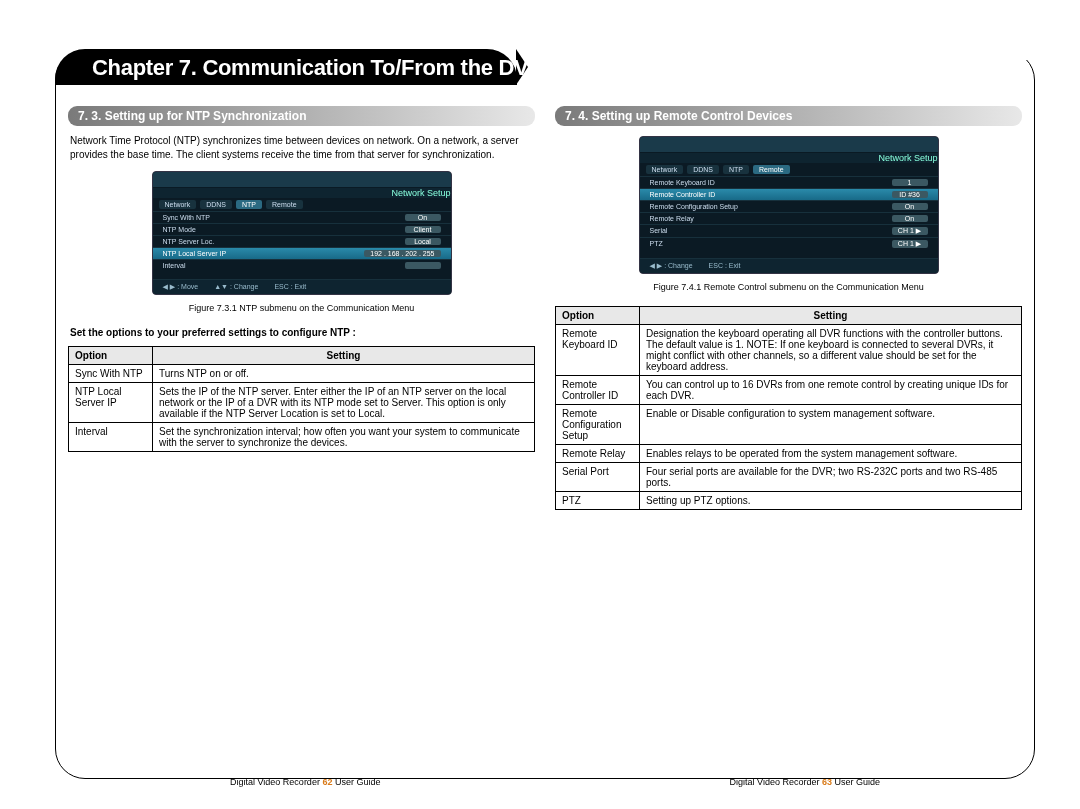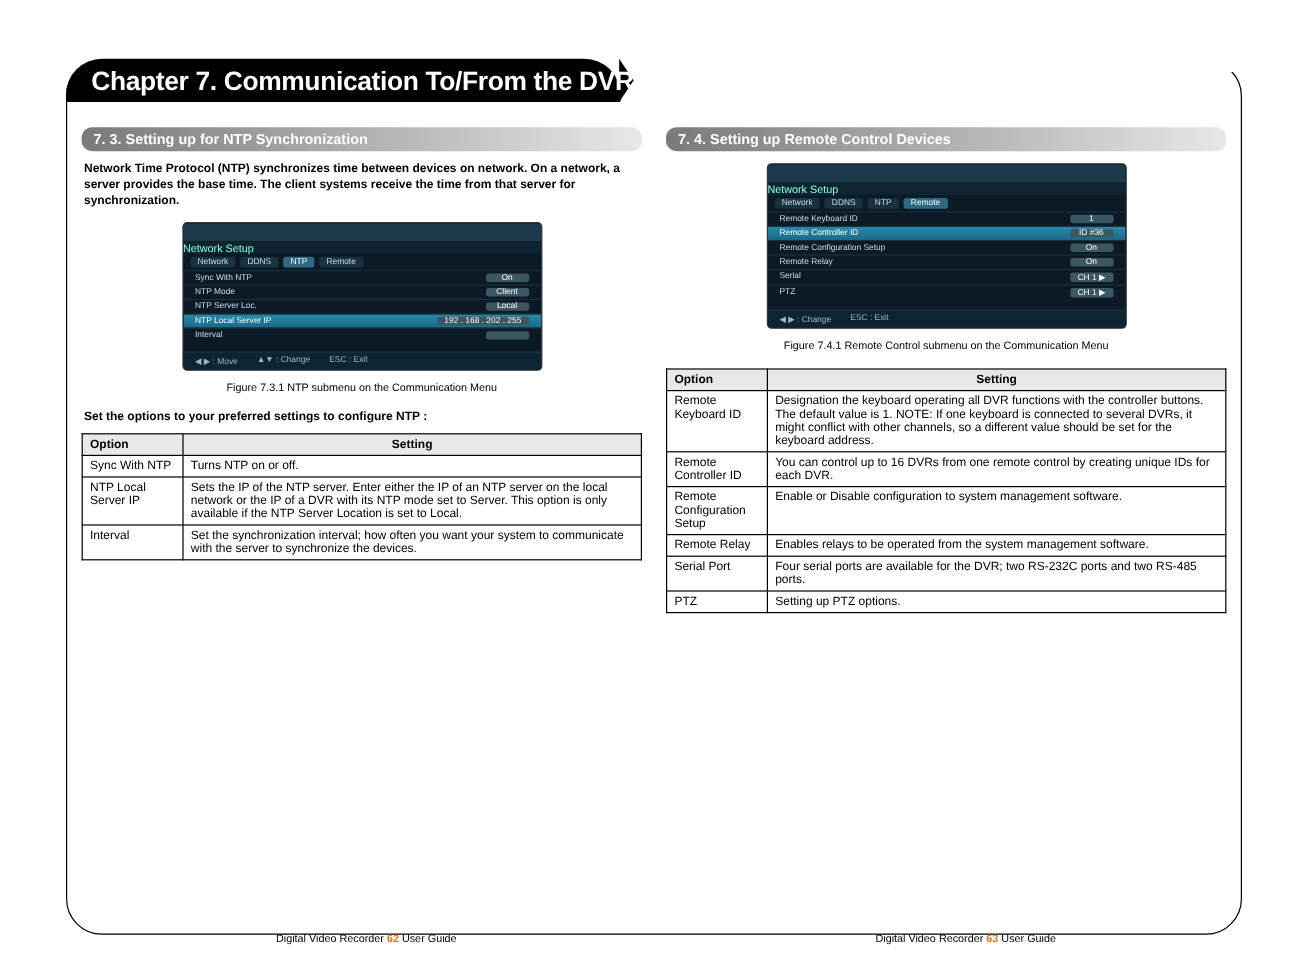--- a/index.html
+++ b/index.html
@@ -42,21 +42,21 @@
     top: -2px;
     left: 460px;
     width: 0; height: 0;
     border-top: 18px solid transparent;
     border-bottom: 18px solid transparent;
     border-left: 12px solid #000;
   }
   .chapter-title {
     position: absolute;
     top: 4px;
-    left: 20px;
+    left: 36px;
     color: #fff;
     font-size: 22px;
     font-weight: bold;
     font-family: "Arial Narrow", Arial, sans-serif;
     letter-spacing: -0.3px;
   }
   .columns {
     display: flex;
     padding: 55px 12px 0 12px;
     gap: 20px;
@@ -69,21 +69,21 @@
     background: linear-gradient(to right, #7a7a7a 0%, #bbb 60%, #e8e8e8 100%);
     color: #fff;
     font-weight: bold;
     font-size: 12px;
     padding: 3px 10px;
     border-radius: 9px;
     margin-bottom: 8px;
   }
   .intro {
     font-size: 10px;
-    font-weight: bold;
+    font-weight: normal;
     line-height: 1.35;
     margin: 6px 2px 10px 2px;
   }
   .screenshot-wrap {
     text-align: center;
     margin: 10px 0 4px 0;
   }
   .screenshot {
     width: 300px;
     background: #0b1a24;
@@ -95,21 +95,21 @@
     display: inline-block;
     text-align: left;
     overflow: hidden;
   }
   .ss-titlebar {
     background: #1a3a4a;
     height: 16px;
     border-bottom: 1px solid #0a1a24;
   }
   .ss-header {
-    text-align: left;
+    text-align: right;
     color: #8fd;
     padding: 0 0;
     font-size: 9px;
     background: #0e2430;
   }
   .ss-tabs {
     display: flex;
     gap: 4px;
     padding: 2px 6px;
     background: #0b1a24;

